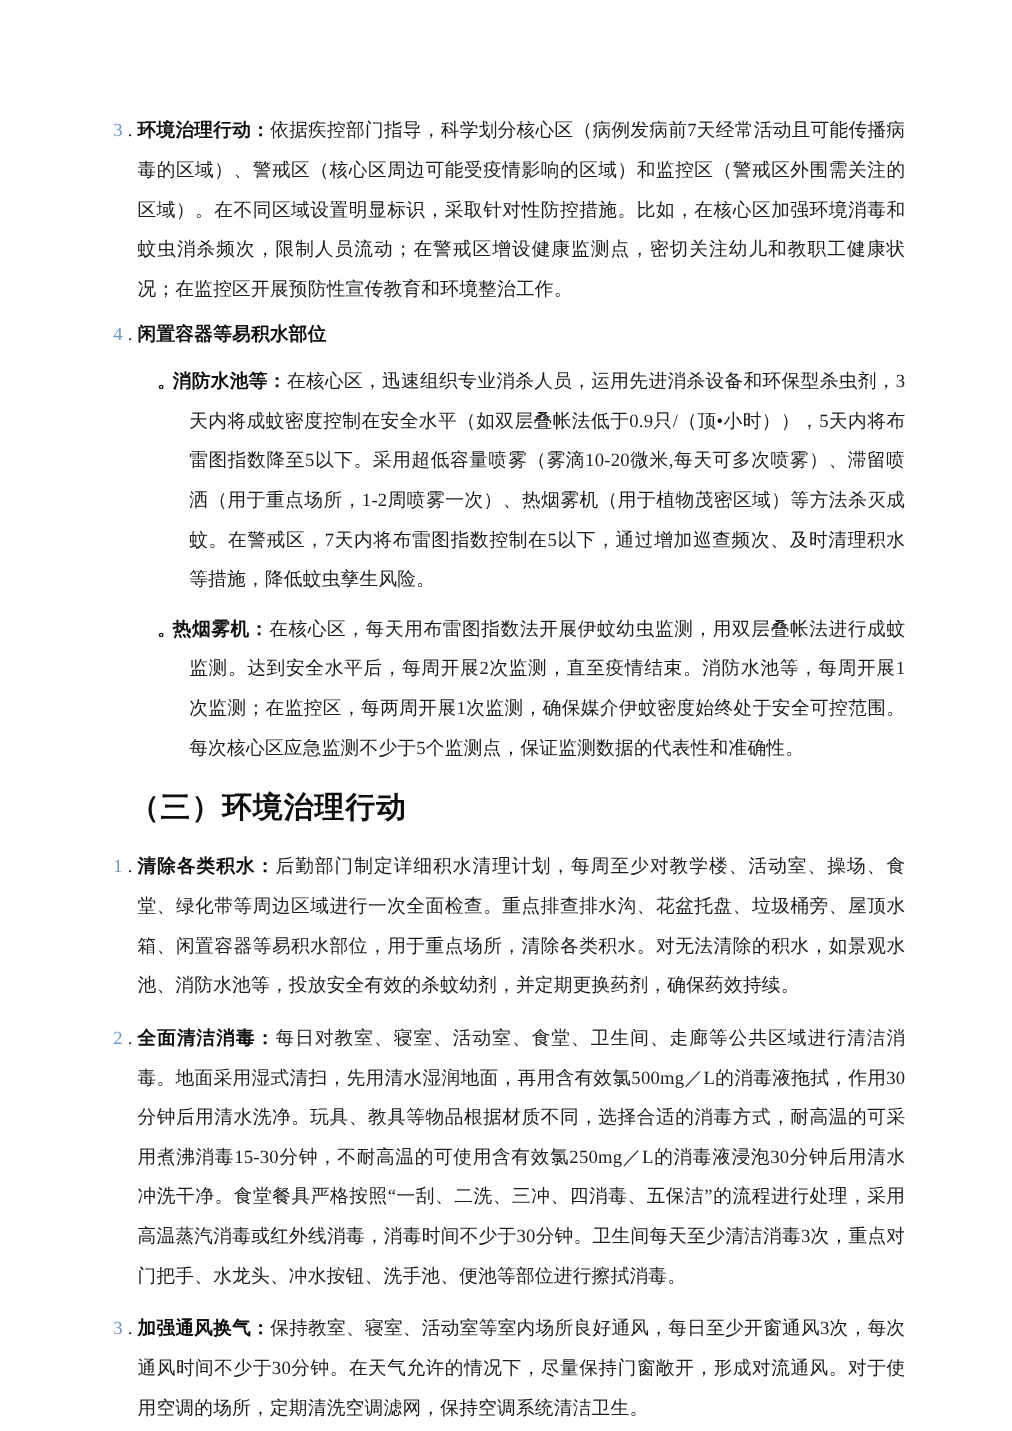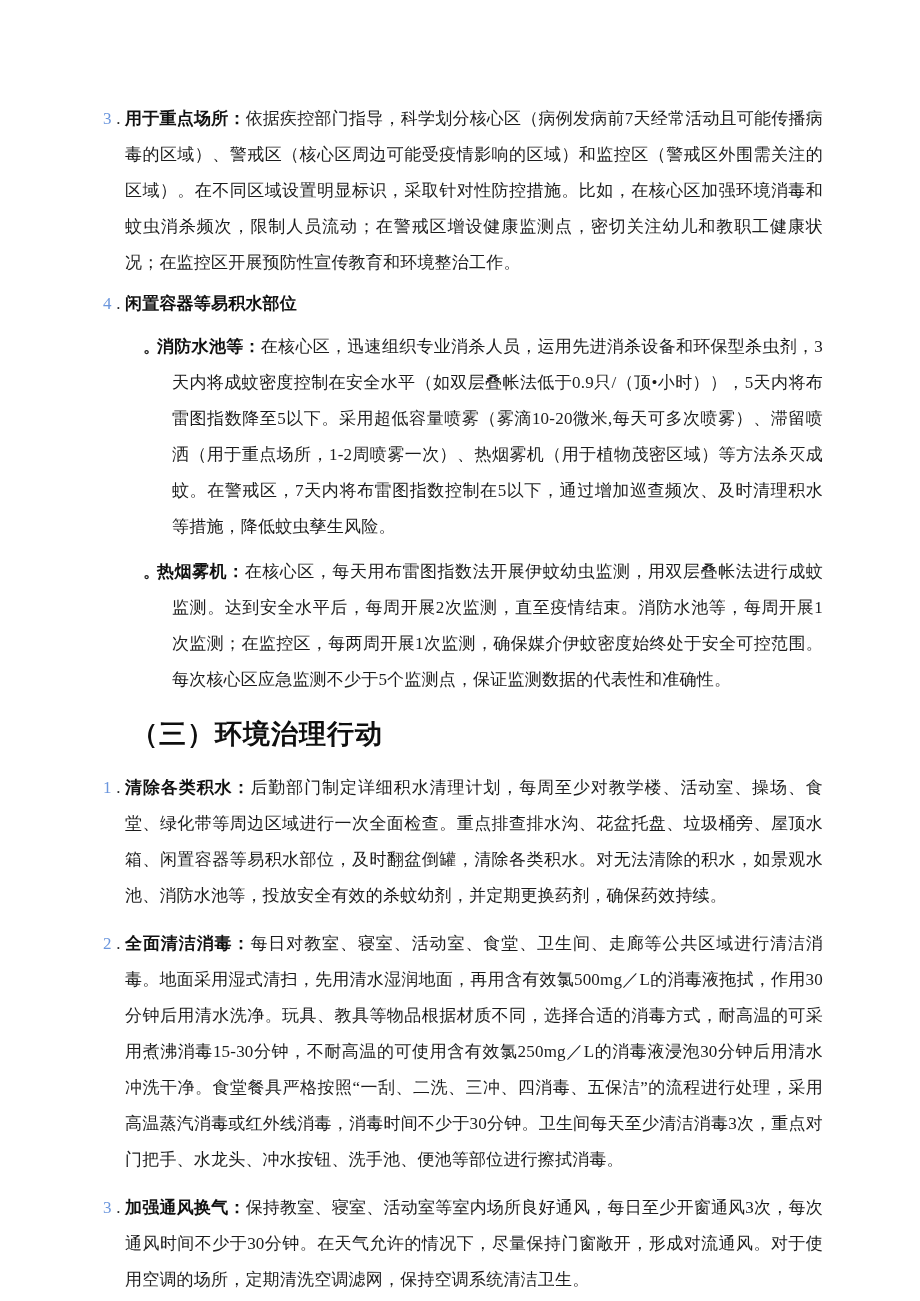--- a/index.html
+++ b/index.html
@@ -61,54 +61,54 @@
     left: 0;
     top: 0;
     text-indent: 0;
     font-weight: bold;
   }
   .mt-a { margin-top: 5px; }
   .mt-b { margin-top: 7px; }
   .mt-c { margin-top: 9px; }
   .mt-d { margin-top: 12px; }
   .section-heading {
-    margin: 16px 0 16px 28px;
+    margin: 16px 0 16px 15px;
     font-family: "Liberation Sans", "DejaVu Sans", sans-serif;
     font-size: 27px;
     font-weight: bold;
     line-height: 40px;
     color: #0f0f0f;
     letter-spacing: 1px;
   }
 </style>
 </head>
 <body>
 
 <div class="page">
 
   <div class="num-item">
-    <span class="marker"><span class="num">3</span><span class="dot"> .</span></span><span class="label">用于重点场所：</span><span>依据疾控部门指导，科学划分核心区（病例发病前7天经常活动且可能传播病毒的区域）、警戒区（核心区周边可能受疫情影响的区域）和监控区（警戒区外围需关注的区域）。在不同区域设置明显标识，采取针对性防控措施。比如，在核心区加强环境消毒和蚊虫消杀频次，限制人员流动；在警戒区增设健康监测点，密切关注幼儿和教职工健康状况；在监控区开展预防性宣传教育和环境整治工作。</span>
+    <span class="marker"><span class="num">3</span><span class="dot"> .</span></span><span class="label">环境治理行动：</span><span>依据疾控部门指导，科学划分核心区（病例发病前7天经常活动且可能传播病毒的区域）、警戒区（核心区周边可能受疫情影响的区域）和监控区（警戒区外围需关注的区域）。在不同区域设置明显标识，采取针对性防控措施。比如，在核心区加强环境消毒和蚊虫消杀频次，限制人员流动；在警戒区增设健康监测点，密切关注幼儿和教职工健康状况；在监控区开展预防性宣传教育和环境整治工作。</span>
   </div>
 
   <div class="num-item mt-a">
     <span class="marker"><span class="num">4</span><span class="dot"> .</span></span><span class="label">闲置容器等易积水部位</span>
   </div>
 
   <div class="bullet-item mt-b">
     <span class="bullet">。</span><span class="label">消防水池等：</span><span>在核心区，迅速组织专业消杀人员，运用先进消杀设备和环保型杀虫剂，3天内将成蚊密度控制在安全水平（如双层叠帐法低于0.9只/（顶•小时）），5天内将布雷图指数降至5以下。采用超低容量喷雾（雾滴10-20微米,每天可多次喷雾）、滞留喷洒（用于重点场所，1-2周喷雾一次）、热烟雾机（用于植物茂密区域）等方法杀灭成蚊。在警戒区，7天内将布雷图指数控制在5以下，通过增加巡查频次、及时清理积水等措施，降低蚊虫孳生风险。</span>
   </div>
 
   <div class="bullet-item mt-c">
     <span class="bullet">。</span><span class="label">热烟雾机：</span><span>在核心区，每天用布雷图指数法开展伊蚊幼虫监测，用双层叠帐法进行成蚊监测。达到安全水平后，每周开展2次监测，直至疫情结束。消防水池等，每周开展1次监测；在监控区，每两周开展1次监测，确保媒介伊蚊密度始终处于安全可控范围。每次核心区应急监测不少于5个监测点，保证监测数据的代表性和准确性。</span>
   </div>
 
   <div class="section-heading">（三）环境治理行动</div>
 
   <div class="num-item">
-    <span class="marker"><span class="num">1</span><span class="dot"> .</span></span><span class="label">清除各类积水：</span><span>后勤部门制定详细积水清理计划，每周至少对教学楼、活动室、操场、食堂、绿化带等周边区域进行一次全面检查。重点排查排水沟、花盆托盘、垃圾桶旁、屋顶水箱、闲置容器等易积水部位，及时翻盆倒罐，清除各类积水。对无法清除的积水，如景观水池、消防水池等，投放安全有效的杀蚊幼剂，并定期更换药剂，确保药效持续。</span>
+    <span class="marker"><span class="num">1</span><span class="dot"> .</span></span><span class="label">清除各类积水：</span><span>后勤部门制定详细积水清理计划，每周至少对教学楼、活动室、操场、食堂、绿化带等周边区域进行一次全面检查。重点排查排水沟、花盆托盘、垃圾桶旁、屋顶水箱、闲置容器等易积水部位，用于重点场所，清除各类积水。对无法清除的积水，如景观水池、消防水池等，投放安全有效的杀蚊幼剂，并定期更换药剂，确保药效持续。</span>
   </div>
 
   <div class="num-item mt-d">
     <span class="marker"><span class="num">2</span><span class="dot"> .</span></span><span class="label">全面清洁消毒：</span><span>每日对教室、寝室、活动室、食堂、卫生间、走廊等公共区域进行清洁消毒。地面采用湿式清扫，先用清水湿润地面，再用含有效氯500mg／L的消毒液拖拭，作用30分钟后用清水洗净。玩具、教具等物品根据材质不同，选择合适的消毒方式，耐高温的可采用煮沸消毒15-30分钟，不耐高温的可使用含有效氯250mg／L的消毒液浸泡30分钟后用清水冲洗干净。食堂餐具严格按照“一刮、二洗、三冲、四消毒、五保洁”的流程进行处理，采用高温蒸汽消毒或红外线消毒，消毒时间不少于30分钟。卫生间每天至少清洁消毒3次，重点对门把手、水龙头、冲水按钮、洗手池、便池等部位进行擦拭消毒。</span>
   </div>
 
   <div class="num-item mt-d">
     <span class="marker"><span class="num">3</span><span class="dot"> .</span></span><span class="label">加强通风换气：</span><span>保持教室、寝室、活动室等室内场所良好通风，每日至少开窗通风3次，每次通风时间不少于30分钟。在天气允许的情况下，尽量保持门窗敞开，形成对流通风。对于使用空调的场所，定期清洗空调滤网，保持空调系统清洁卫生。</span>
   </div>
 

